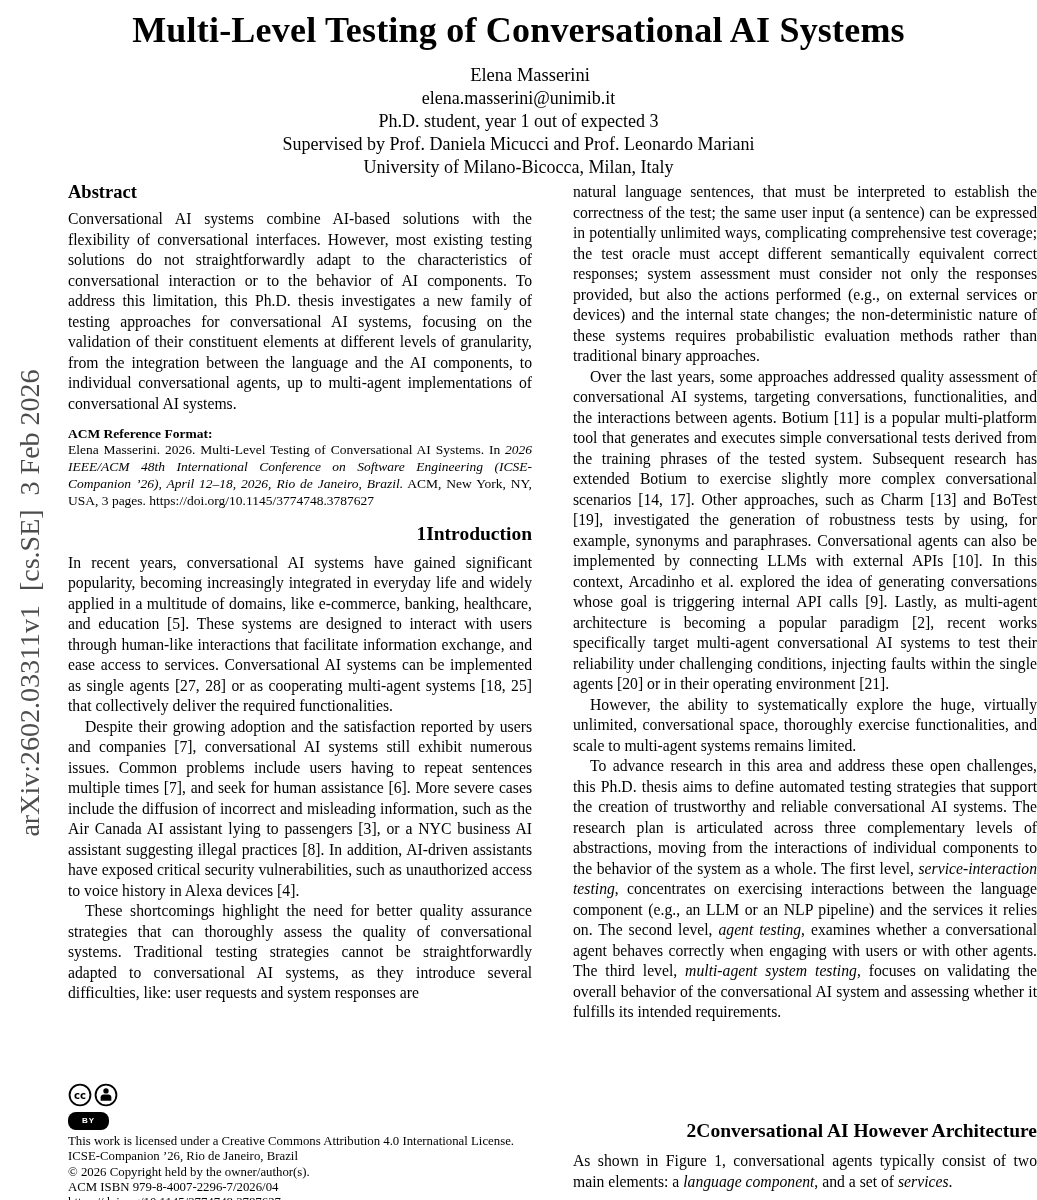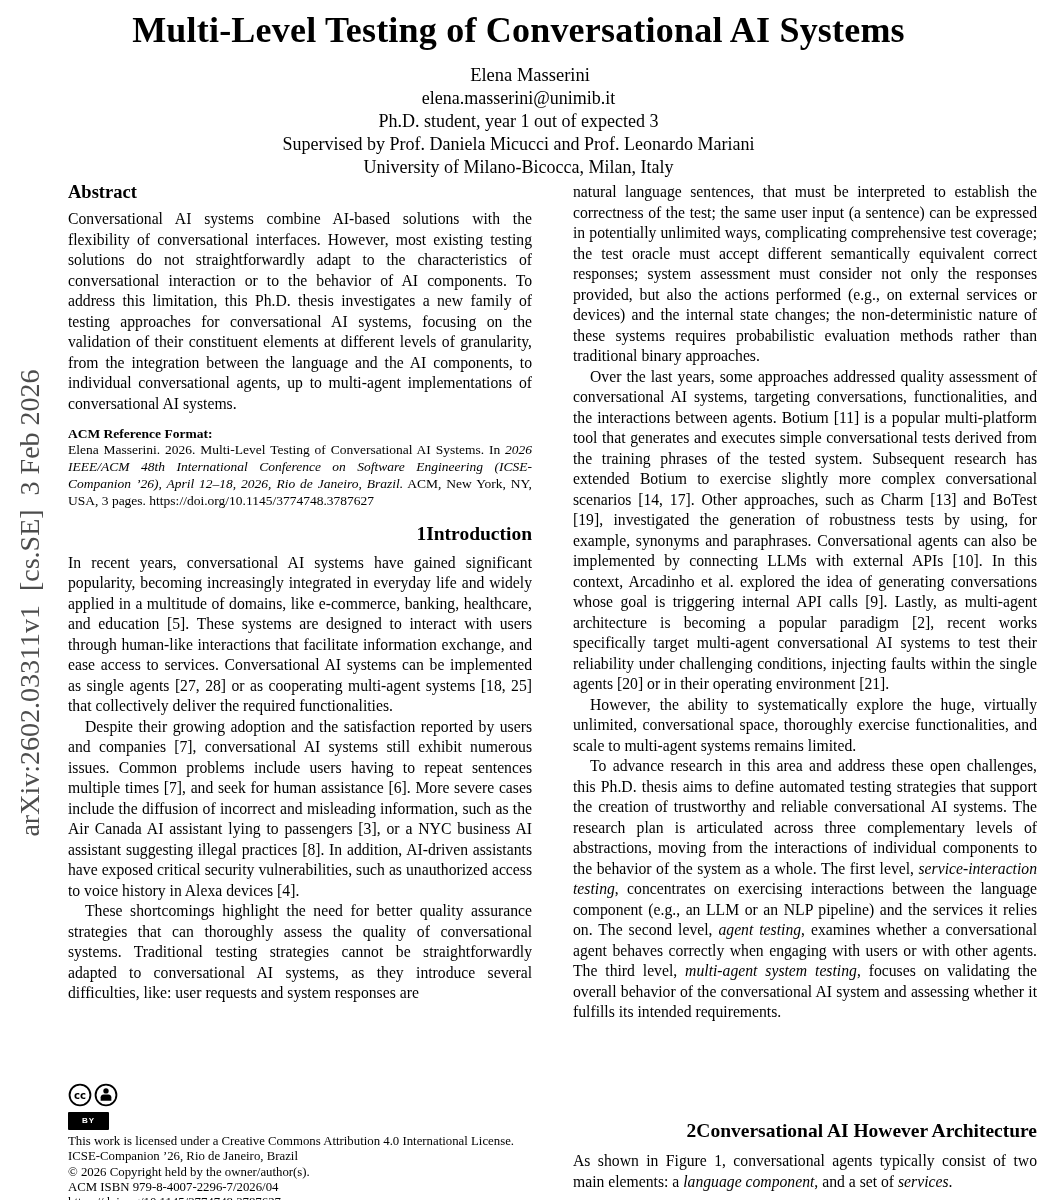--- a/index.html
+++ b/index.html
@@ -55,21 +55,21 @@
   .footer { position: absolute; left: 68px; top: 1083px; width: 464px; background: #fff;
             font-size: 12.8px; line-height: 15.4px; }
   .footer .italic { }
   .cc-badge { margin-bottom: 4px; width: 64px; cursor: pointer; }
   .cc-icons { display: flex; gap: 2px; }
   .by-bar {
     display: inline-block; margin-top: 1px;
     background: #000; color: #fff;
     font-family: "Liberation Sans", sans-serif;
     font-size: 8px; font-weight: bold;
-    padding: 1px 14px; border-radius: 1px; letter-spacing: 1px;
+    padding: 1px 14px; border-radius: 8px; letter-spacing: 1px;
   }
 </style>
 </head>
 <body>
 
 <div class="page">
 
   <div class="arxiv-stamp">arXiv:2602.03311v1  [cs.SE]  3 Feb 2026</div>
 
   <header class="head">

